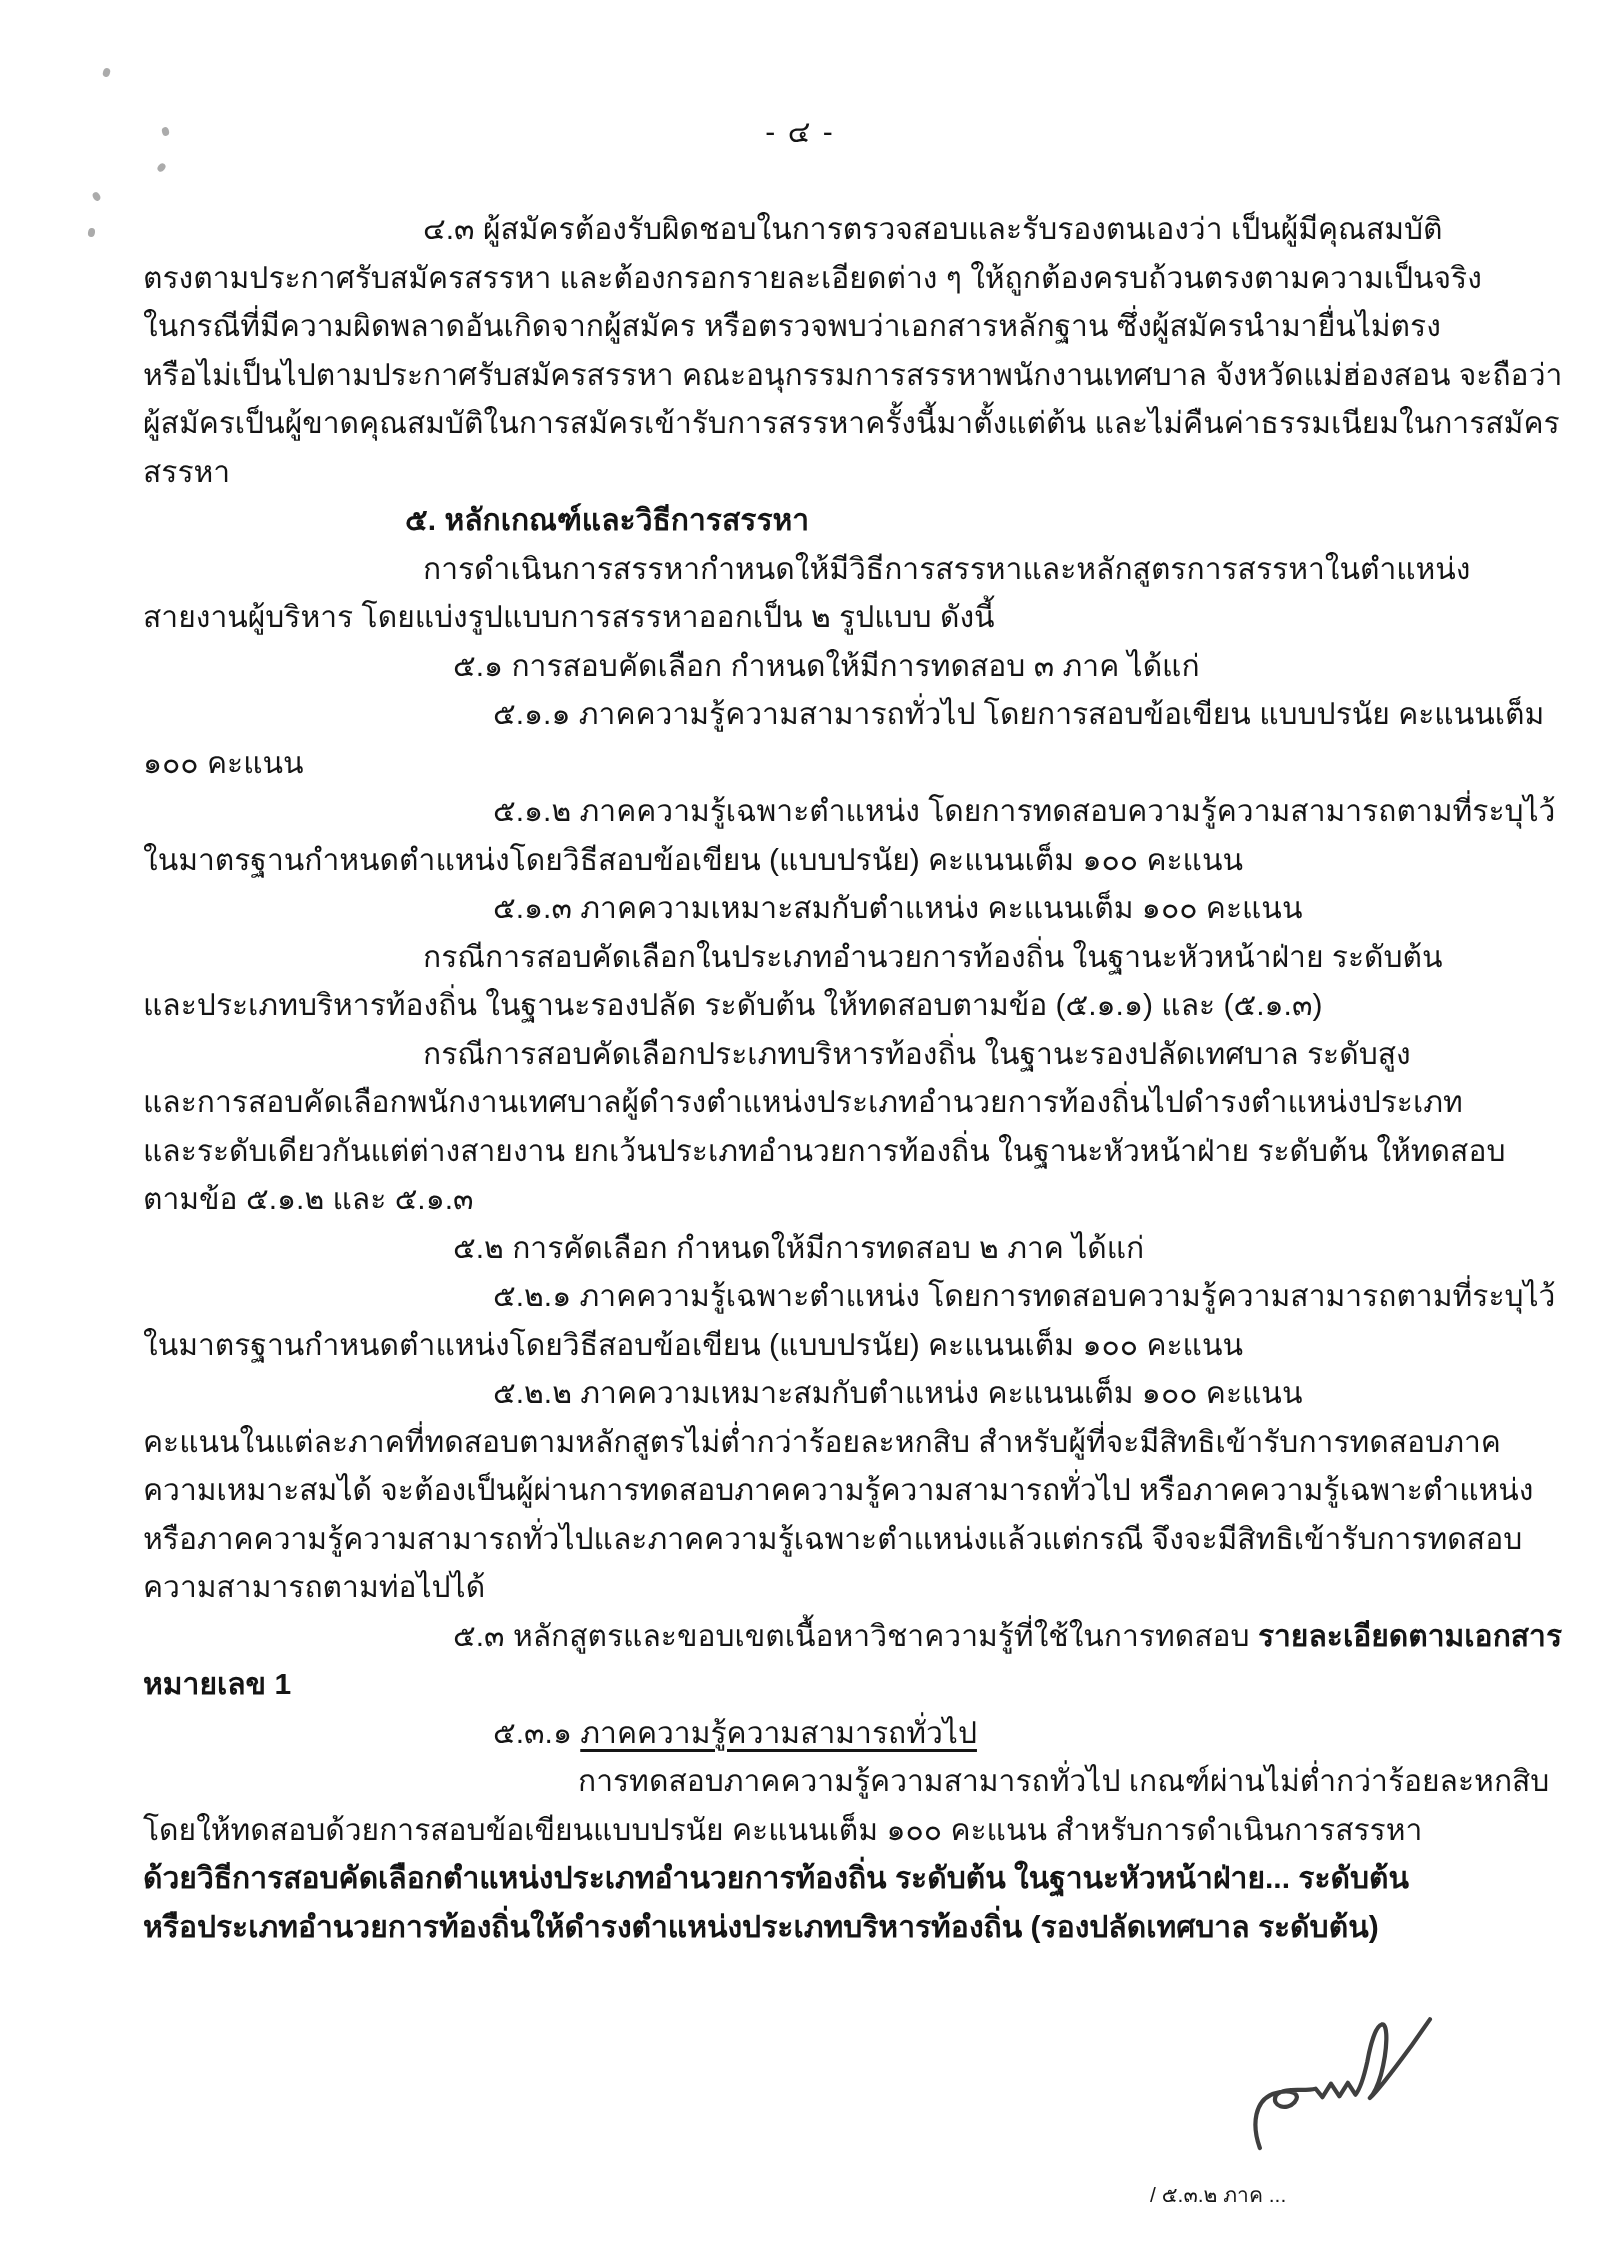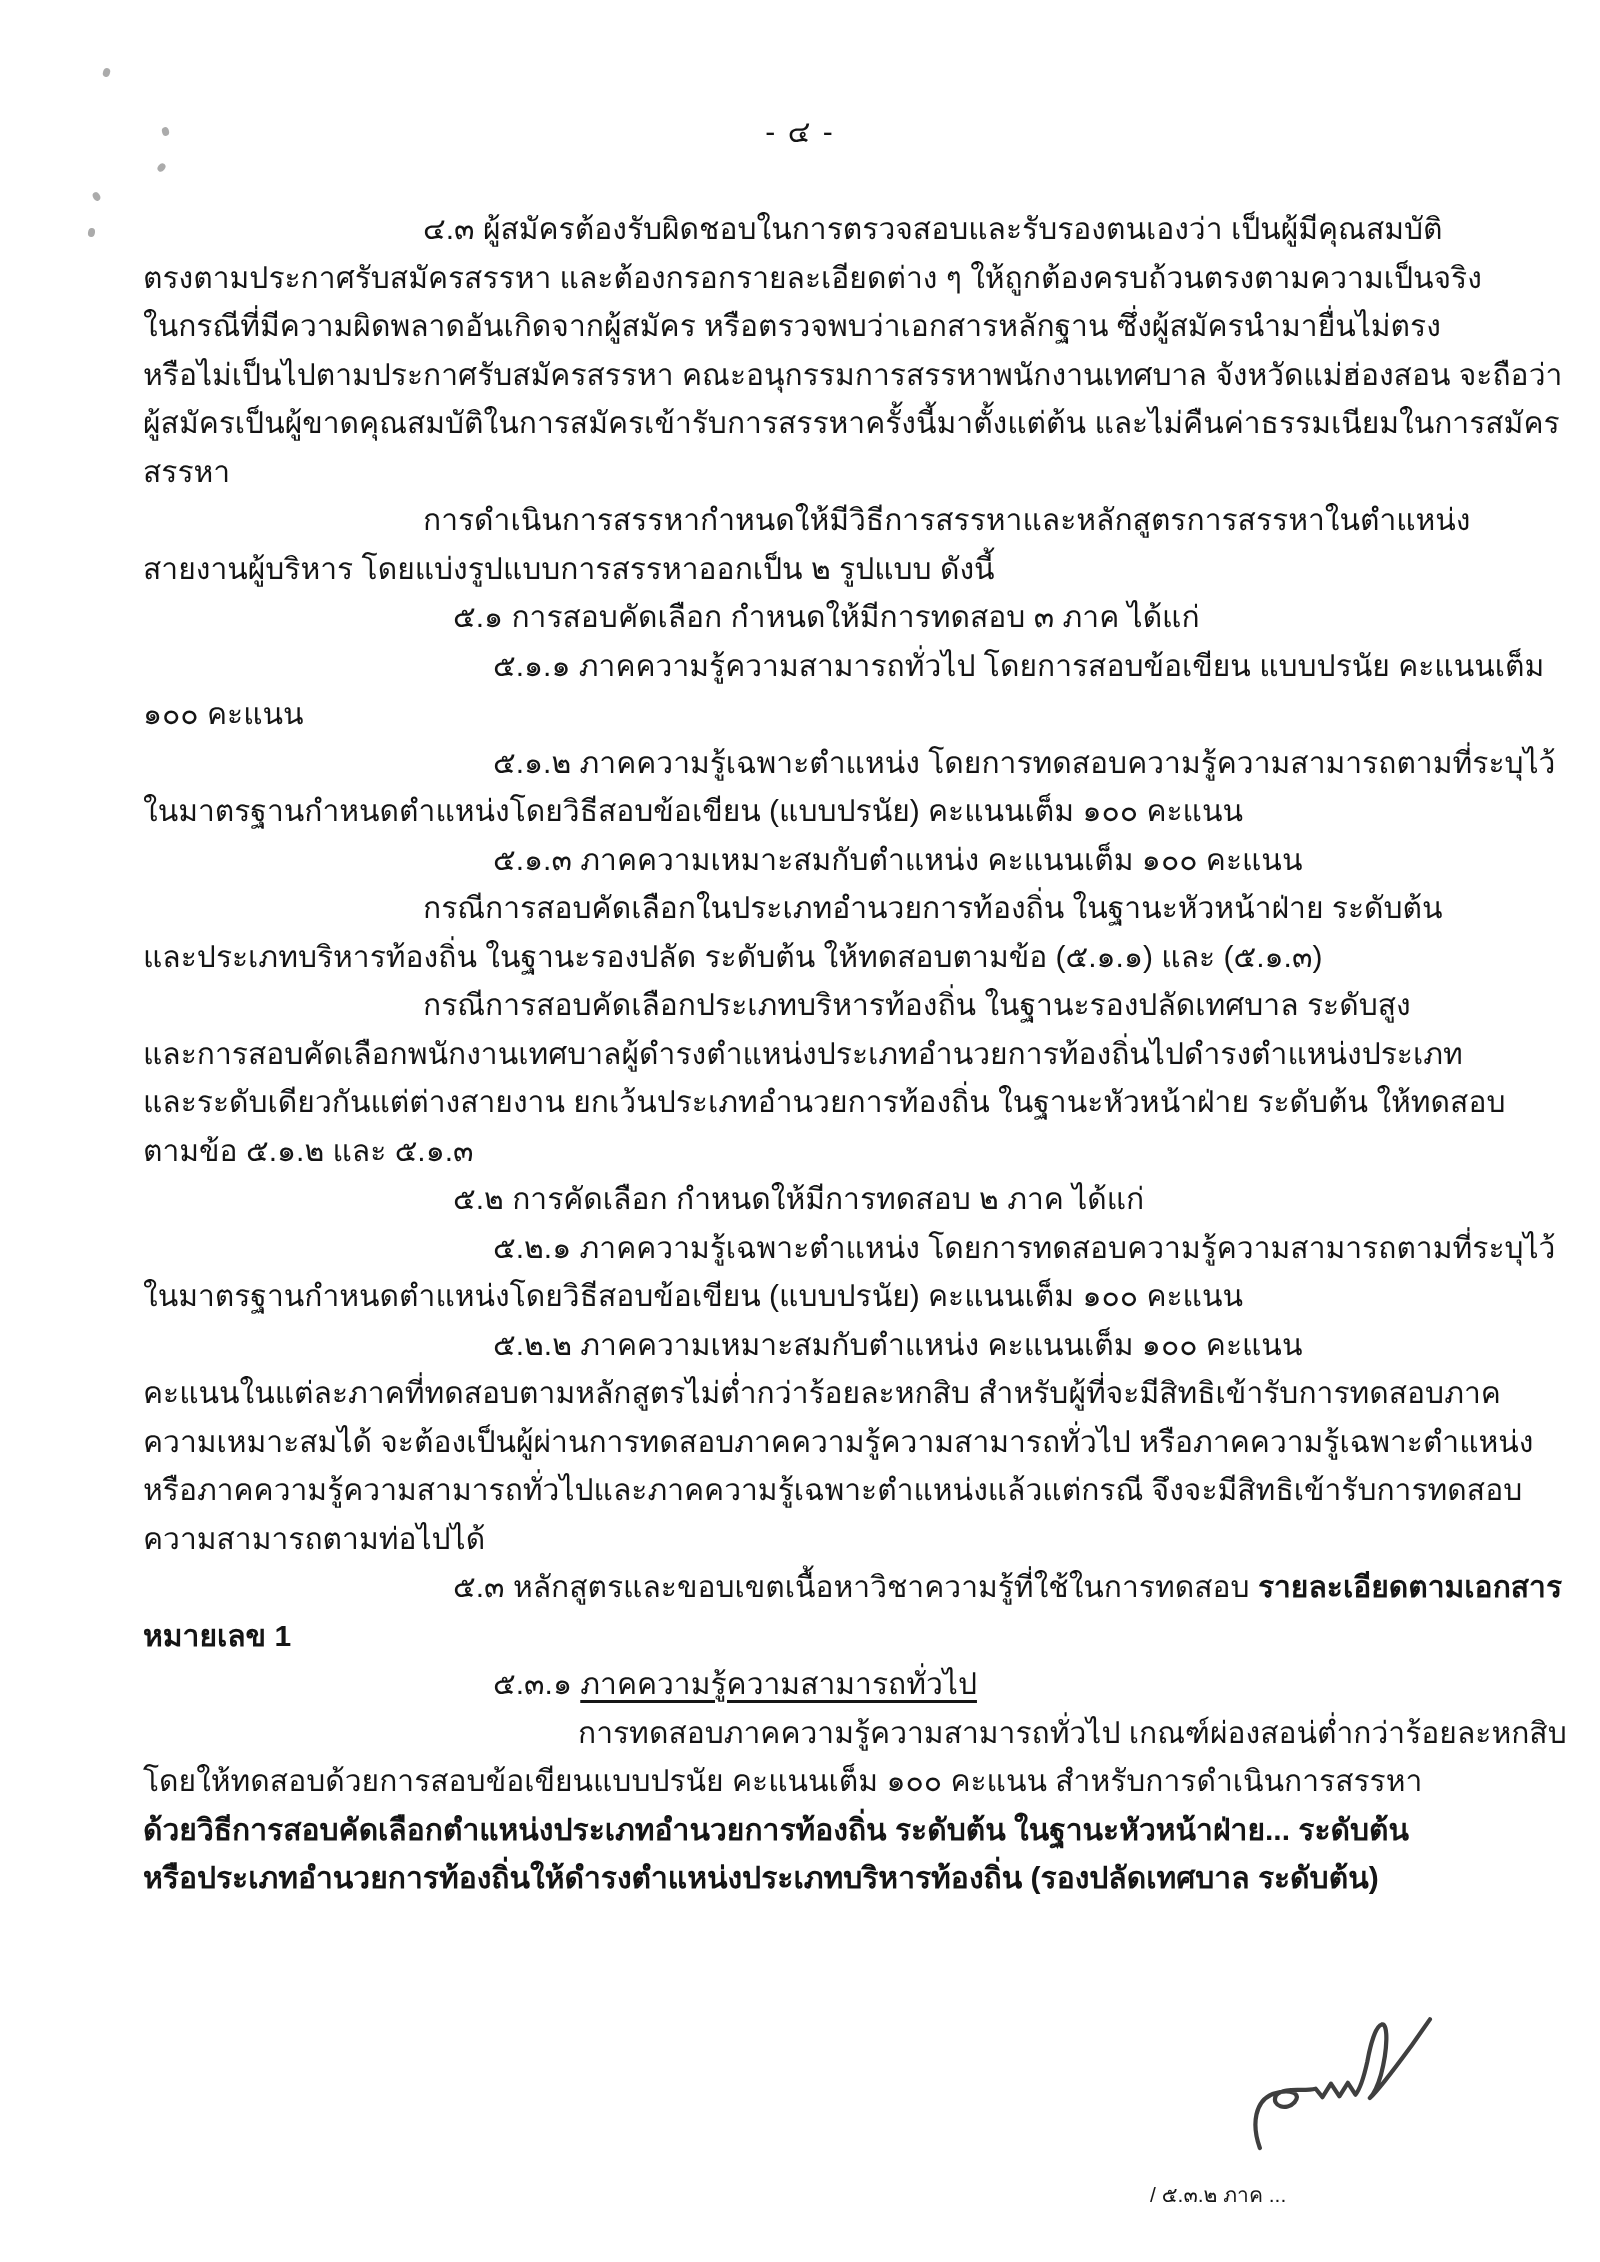--- a/index.html
+++ b/index.html
@@ -61,20 +61,21 @@
 
   <div class="page-number">- ๔ -</div>
 
   <div class="doc-body">
       <div class="line ind-p"><span>๔.๓ ผู้สมัครต้องรับผิดชอบในการตรวจสอบและรับรองตนเองว่า เป็นผู้มีคุณสมบัติ</span></div>
       <div class="line ind-0"><span>ตรงตามประกาศรับสมัครสรรหา และต้องกรอกรายละเอียดต่าง ๆ ให้ถูกต้องครบถ้วนตรงตามความเป็นจริง</span></div>
       <div class="line ind-0"><span>ในกรณีที่มีความผิดพลาดอันเกิดจากผู้สมัคร หรือตรวจพบว่าเอกสารหลักฐาน ซึ่งผู้สมัครนำมายื่นไม่ตรง</span></div>
       <div class="line ind-0"><span>หรือไม่เป็นไปตามประกาศรับสมัครสรรหา คณะอนุกรรมการสรรหาพนักงานเทศบาล จังหวัดแม่ฮ่องสอน จะถือว่า</span></div>
       <div class="line ind-0"><span>ผู้สมัครเป็นผู้ขาดคุณสมบัติในการสมัครเข้ารับการสรรหาครั้งนี้มาตั้งแต่ต้น และไม่คืนค่าธรรมเนียมในการสมัคร</span></div>
       <div class="line ind-0"><span>สรรหา</span></div>
+      <div class="line ind-h"><span class="bold">๕. หลักเกณฑ์และวิธีการสรรหา</span></div>
       <div class="line ind-p"><span>การดำเนินการสรรหากำหนดให้มีวิธีการสรรหาและหลักสูตรการสรรหาในตำแหน่ง</span></div>
       <div class="line ind-0"><span>สายงานผู้บริหาร โดยแบ่งรูปแบบการสรรหาออกเป็น ๒ รูปแบบ ดังนี้</span></div>
       <div class="line ind-s1"><span>๕.๑ การสอบคัดเลือก กำหนดให้มีการทดสอบ ๓ ภาค ได้แก่</span></div>
       <div class="line ind-s2"><span>๕.๑.๑ ภาคความรู้ความสามารถทั่วไป โดยการสอบข้อเขียน แบบปรนัย คะแนนเต็ม</span></div>
       <div class="line ind-0"><span>๑๐๐ คะแนน</span></div>
       <div class="line ind-s2"><span>๕.๑.๒ ภาคความรู้เฉพาะตำแหน่ง โดยการทดสอบความรู้ความสามารถตามที่ระบุไว้</span></div>
       <div class="line ind-0"><span>ในมาตรฐานกำหนดตำแหน่งโดยวิธีสอบข้อเขียน (แบบปรนัย) คะแนนเต็ม ๑๐๐ คะแนน</span></div>
       <div class="line ind-s2"><span>๕.๑.๓ ภาคความเหมาะสมกับตำแหน่ง คะแนนเต็ม ๑๐๐ คะแนน</span></div>
       <div class="line ind-p"><span>กรณีการสอบคัดเลือกในประเภทอำนวยการท้องถิ่น ในฐานะหัวหน้าฝ่าย ระดับต้น</span></div>
       <div class="line ind-0"><span>และประเภทบริหารท้องถิ่น ในฐานะรองปลัด ระดับต้น ให้ทดสอบตามข้อ (๕.๑.๑) และ (๕.๑.๓)</span></div>
@@ -86,21 +87,21 @@
       <div class="line ind-s2"><span>๕.๒.๑ ภาคความรู้เฉพาะตำแหน่ง โดยการทดสอบความรู้ความสามารถตามที่ระบุไว้</span></div>
       <div class="line ind-0"><span>ในมาตรฐานกำหนดตำแหน่งโดยวิธีสอบข้อเขียน (แบบปรนัย) คะแนนเต็ม ๑๐๐ คะแนน</span></div>
       <div class="line ind-s2"><span>๕.๒.๒ ภาคความเหมาะสมกับตำแหน่ง คะแนนเต็ม ๑๐๐ คะแนน</span></div>
       <div class="line ind-0"><span>คะแนนในแต่ละภาคที่ทดสอบตามหลักสูตรไม่ต่ำกว่าร้อยละหกสิบ สำหรับผู้ที่จะมีสิทธิเข้ารับการทดสอบภาค</span></div>
       <div class="line ind-0"><span>ความเหมาะสมได้ จะต้องเป็นผู้ผ่านการทดสอบภาคความรู้ความสามารถทั่วไป หรือภาคความรู้เฉพาะตำแหน่ง</span></div>
       <div class="line ind-0"><span>หรือภาคความรู้ความสามารถทั่วไปและภาคความรู้เฉพาะตำแหน่งแล้วแต่กรณี จึงจะมีสิทธิเข้ารับการทดสอบ</span></div>
       <div class="line ind-0"><span>ความสามารถตามท่อไปได้</span></div>
       <div class="line ind-s1"><span>๕.๓ หลักสูตรและขอบเขตเนื้อหาวิชาความรู้ที่ใช้ในการทดสอบ </span><span class="bold">รายละเอียดตามเอกสาร</span></div>
       <div class="line ind-0"><span class="bold">หมายเลข 1</span></div>
       <div class="line ind-s2"><span>๕.๓.๑ </span><span class="underline">ภาคความรู้ความสามารถทั่วไป</span></div>
-      <div class="line ind-b"><span>การทดสอบภาคความรู้ความสามารถทั่วไป เกณฑ์ผ่องสอน่ต่ำกว่าร้อยละหกสิบ</span></div>
+      <div class="line ind-b"><span>การทดสอบภาคความรู้ความสามารถทั่วไป เกณฑ์ผ่านไม่ต่ำกว่าร้อยละหกสิบ</span></div>
       <div class="line ind-0"><span>โดยให้ทดสอบด้วยการสอบข้อเขียนแบบปรนัย คะแนนเต็ม ๑๐๐ คะแนน สำหรับการดำเนินการสรรหา</span></div>
       <div class="line ind-0"><span class="bold">ด้วยวิธีการสอบคัดเลือกตำแหน่งประเภทอำนวยการท้องถิ่น ระดับต้น ในฐานะหัวหน้าฝ่าย... ระดับต้น</span></div>
       <div class="line ind-0"><span class="bold">หรือประเภทอำนวยการท้องถิ่นให้ดำรงตำแหน่งประเภทบริหารท้องถิ่น (รองปลัดเทศบาล ระดับต้น)</span></div>
     </div>
 
   <svg class="signature" viewBox="0 0 260 170" fill="none">
     <path d="M14,160 C4,132 8,104 30,96
              C50,89 64,96 55,106
              C46,116 27,111 33,98
              C44,87 64,94 80,90

